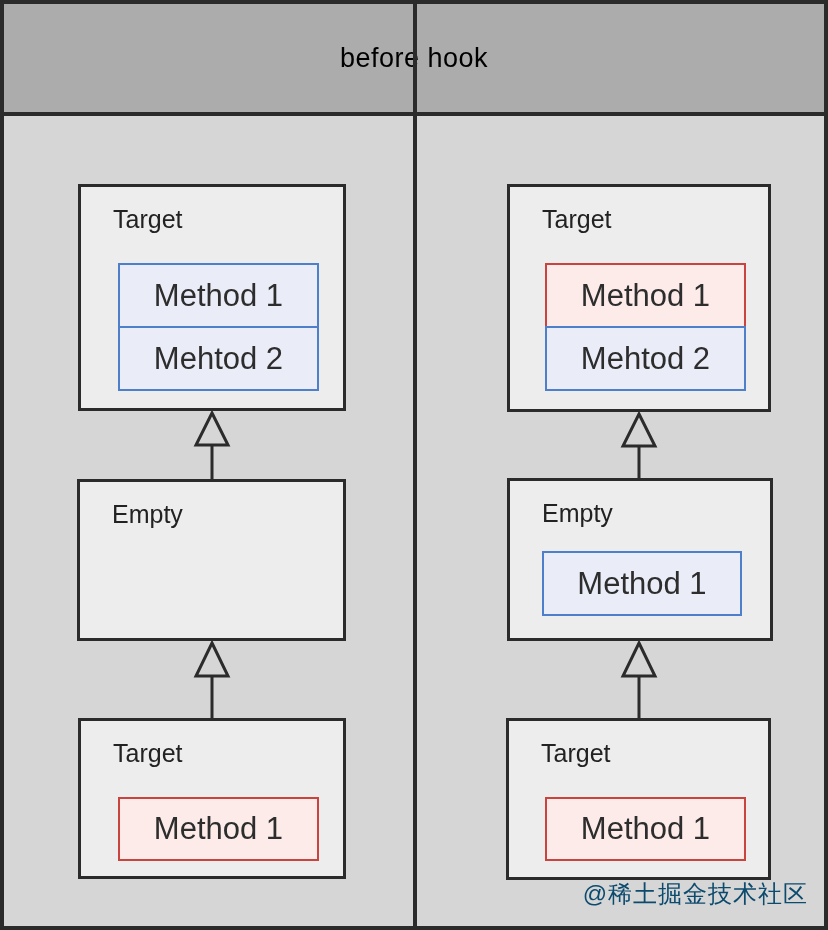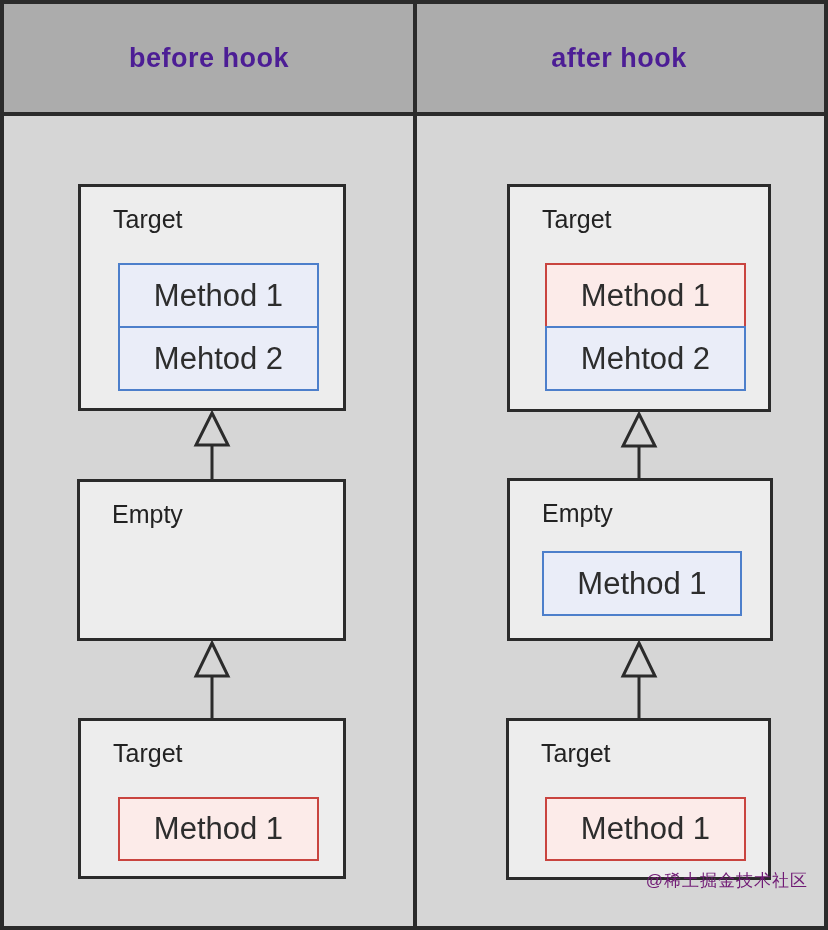--- a/index.html
+++ b/index.html
@@ -16,21 +16,21 @@
     position: absolute; left: 0; top: 0;
     width: 100%; height: 112px;
     background: #acacac;
     border-bottom: 4px solid #2b2b2b;
     box-sizing: border-box;
     display: flex;
   }
   .header-cell {
     flex: 1;
     display: flex; align-items: center; justify-content: center;
-    font-size: 27px; color: #4c1d95; font-weight: 700;
+    font-size: 27px; color: #000000; font-weight: 400;
     letter-spacing: 0.5px;
   }
   .v-divider {
     position: absolute; left: 409px; top: 0;
     width: 4px; height: 922px;
     background: #2b2b2b;
   }
   .node {
     position: absolute;
     background: #ededed;
@@ -46,32 +46,31 @@
     box-sizing: border-box;
     width: 201px; height: 65px;
     display: flex; align-items: center; justify-content: center;
     font-size: 31px; color: #2d2d2d; font-weight: 500;
   }
   .method.blue { background: #eaedf8; border: 2px solid #4d7fcb; }
   .method.red  { background: #fcebe9; border: 2px solid #c9443f; }
   .arrow { position: absolute; width: 40px; }
   .arrow svg { display: block; }
   .watermark {
-    position: absolute; right: 16px; bottom: 34px;
-    font-size: 17px; color: #701a75; letter-spacing: 1px;
+    position: absolute; right: 16px; bottom: 16px;
+    font-size: 24px; color: #0c4a6e; letter-spacing: 1px;
   }
 </style>
 </head>
 <body>
 
 <div id="frame">
 
   <div class="header">
     <div class="header-cell">before hook</div>
-    <div class="header-cell">after hook</div>
   </div>
 
   <div class="v-divider"></div>
 
   <div class="node" style="left:74px; top:180px; width:268px; height:227px;">
     <div class="node-title">Target</div>
     <div class="methods" style="left:37px; top:76px;">
       <div class="method blue">Method 1</div>
       <div class="method blue" style="margin-top:-2px;">Mehtod 2</div>
     </div>

